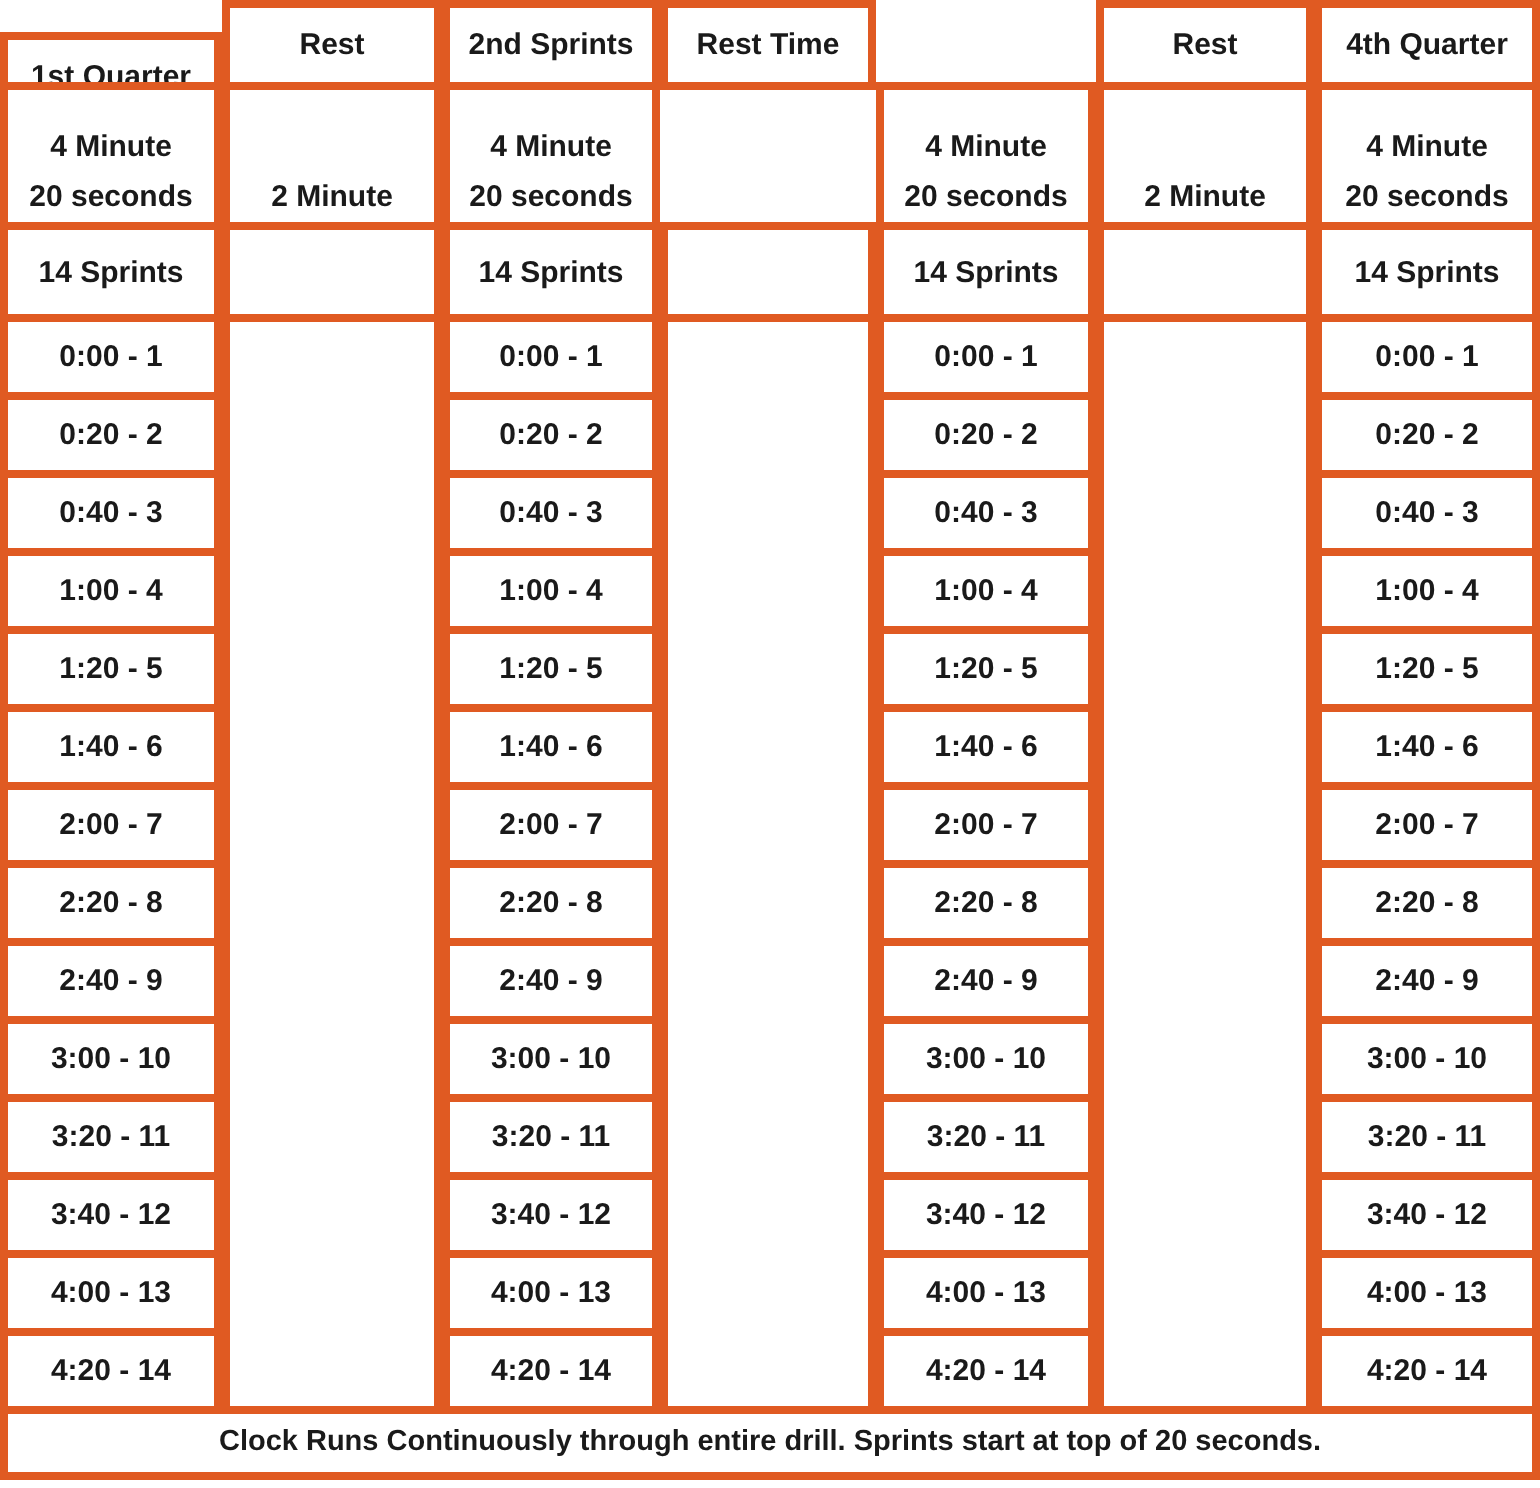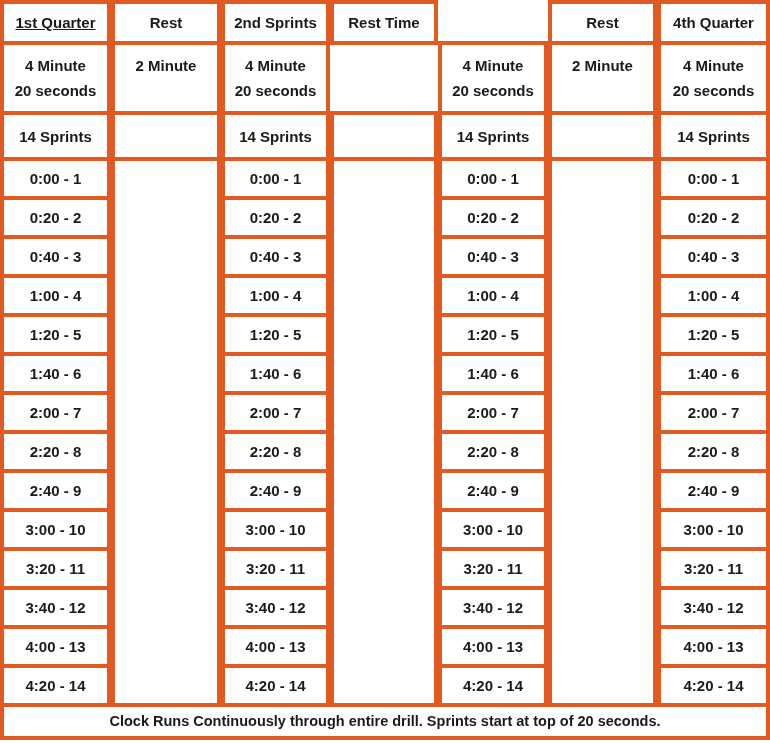--- a/index.html
+++ b/index.html
@@ -2,28 +2,28 @@
 <html><head>
 <meta charset="utf-8">
 <style>
   html, body { margin: 0; padding: 0; background: #ffffff; }
   body { width: 770px; height: 744px; position: relative; overflow: hidden;
          font-family: "Liberation Sans", "DejaVu Sans", sans-serif; color: #1a1a1a; }
   .sheet { position: absolute; left: 0; top: 0; width: 770px; height: 744px; }
   .cell { position: absolute; box-sizing: border-box; border: 4px solid #e05a22;
           background: #fff; display: flex; align-items: center; justify-content: center;
           text-align: center; font-weight: bold; font-size: 15px; line-height: 25px; }
-  .cell.top { align-items: flex-start; padding-top: 8px; }
+  .cell.top { align-items: flex-end; padding-top: 20px; }
   .footer { font-size: 14.5px; }
 </style>
 </head>
 <body>
 
 <div class="sheet" id="sheet">
-    <div class="cell " style="left: 0px; top: 0px; width: 111px; height: 45px; text-decoration: underline;">1st Quarter</div>
+    <div class="cell " style="left: 0px; top: 16px; width: 111px; height: 45px; text-decoration: underline;">1st Quarter</div>
     <div class="cell top" style="left: 0px; top: 41px; width: 111px; height: 74px;">
       <span>4 Minute<br>20 seconds</span>
     </div>
     <div class="cell " style="left: 0px; top: 111px; width: 111px; height: 50px;">14 Sprints</div>
     <div class="cell " style="left: 0px; top: 157px; width: 111px; height: 43px;">0:00 - 1</div>
     <div class="cell " style="left: 0px; top: 196px; width: 111px; height: 43px;">0:20 - 2</div>
     <div class="cell " style="left: 0px; top: 235px; width: 111px; height: 43px;">0:40 - 3</div>
     <div class="cell " style="left: 0px; top: 274px; width: 111px; height: 43px;">1:00 - 4</div>
     <div class="cell " style="left: 0px; top: 313px; width: 111px; height: 43px;">1:20 - 5</div>
     <div class="cell " style="left: 0px; top: 352px; width: 111px; height: 43px;">1:40 - 6</div>

